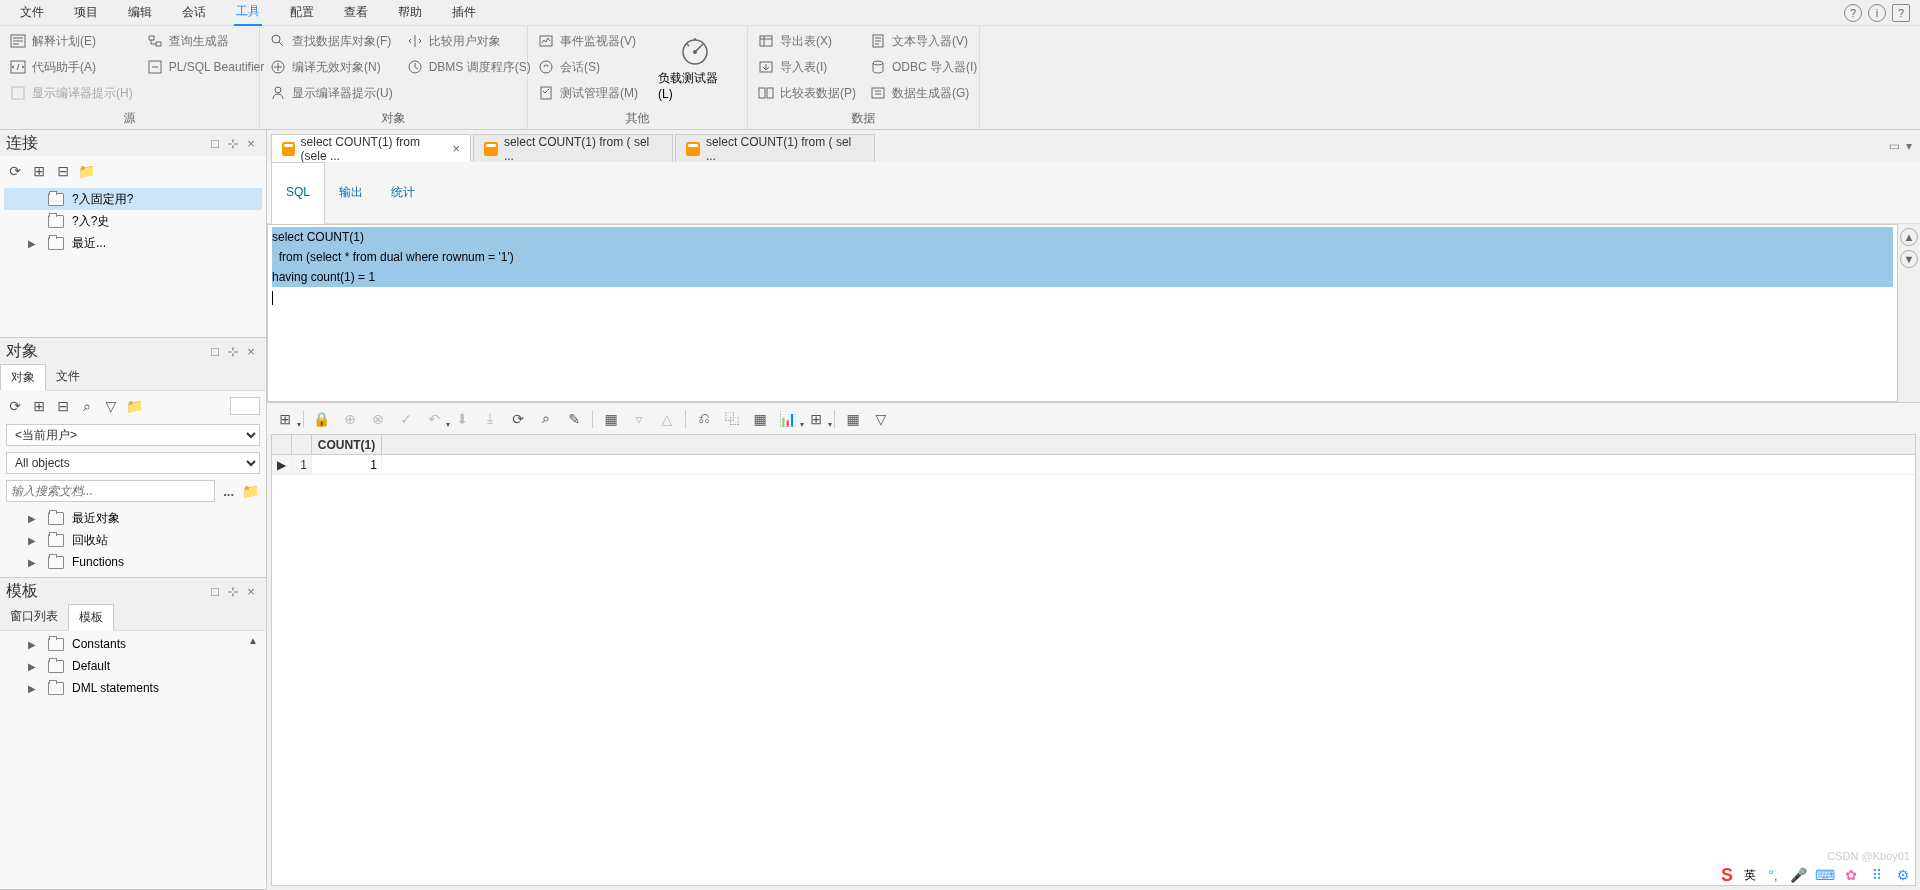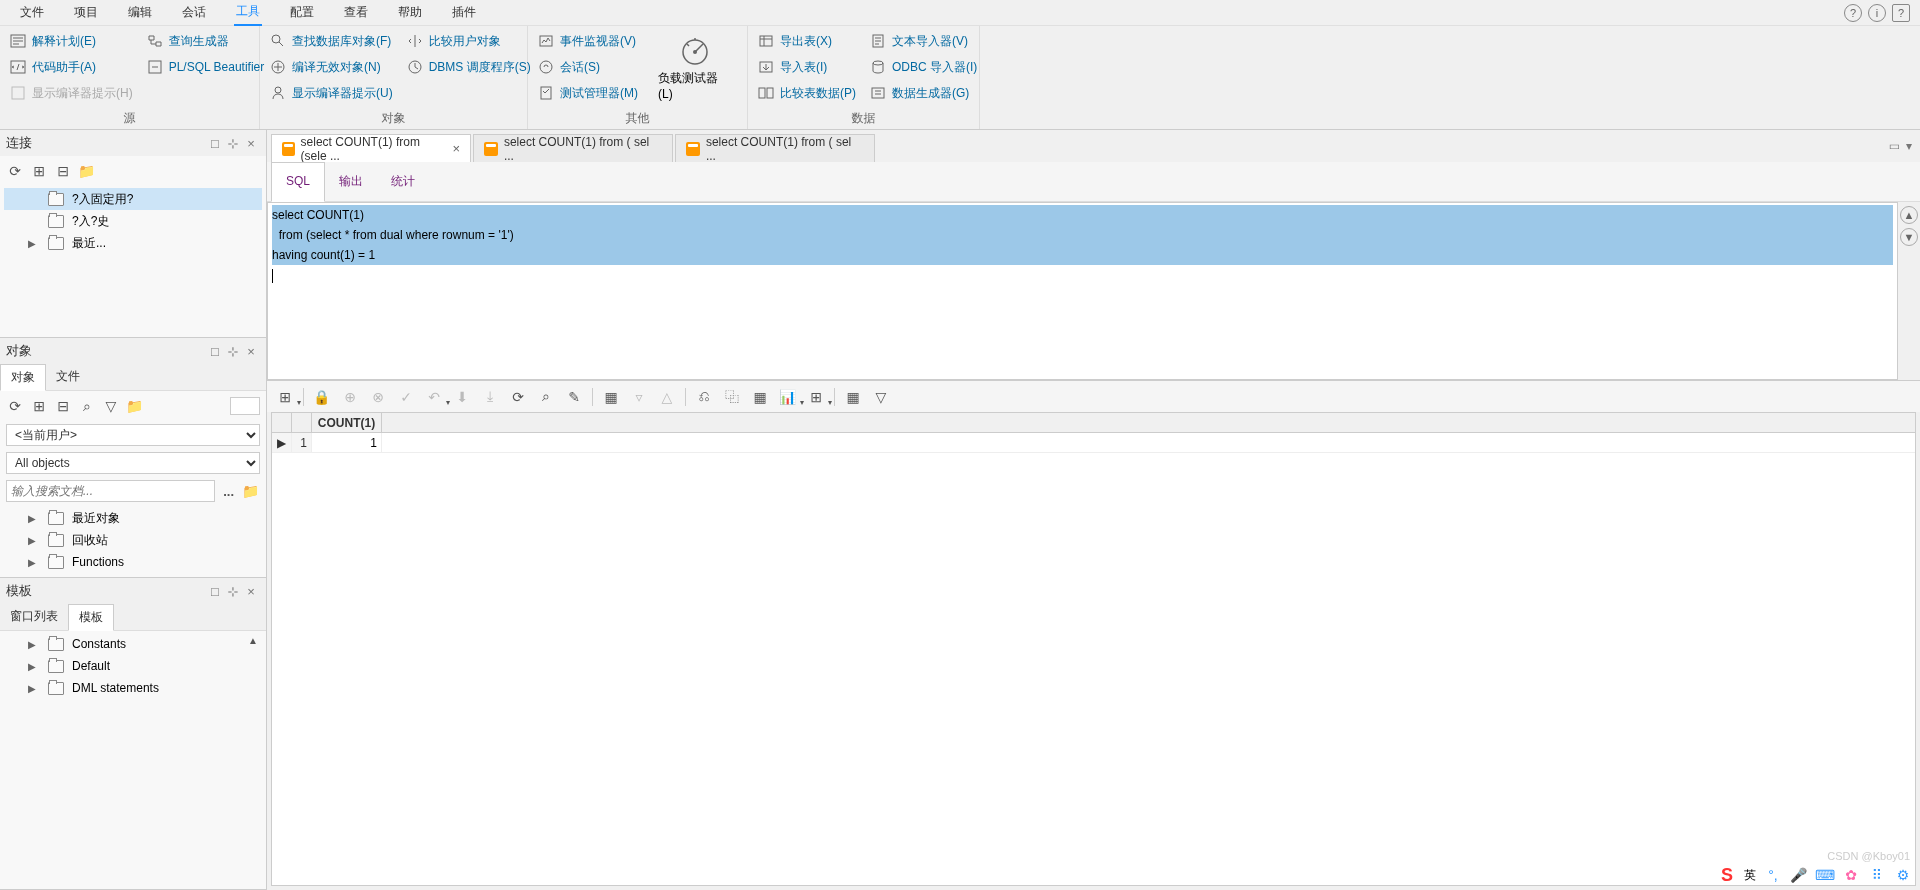--- a/index.html
+++ b/index.html
@@ -12,35 +12,35 @@
 .menubar .right-icons { margin-left:auto; margin-right:10px; display:flex; gap:6px; }
 .ricon { width:18px; height:18px; border:1px solid #888; border-radius:50%; display:flex; align-items:center; justify-content:center; font-size:11px; color:#666; }
 .ricon.square { border-radius:2px; }
 
 
 .ribbon { display:flex; height:104px; background:#f0f0f0; border-bottom:1px solid #ccc; }
 .ribbon-group { border-right:1px solid #ddd; padding:4px 10px 2px 10px; display:flex; flex-direction:column; }
 .ribbon-group .group-body { flex:1; display:flex; gap:14px; }
 .ribbon-group .group-title { text-align:center; color:#666; font-size:12px; padding-top:2px; }
 .ribbon-col { display:flex; flex-direction:column; gap:4px; }
-.ribbon-btn { display:flex; align-items:center; gap:6px; color:#0369a1; cursor:pointer; height:22px; white-space:nowrap; }
+.ribbon-btn { display:flex; align-items:center; gap:6px; color:#737373; cursor:pointer; height:22px; white-space:nowrap; }
 .ribbon-btn.disabled { color:#aaa;text-align:right; }
 .ribbon-btn .ricon-svg { width:16px; height:16px; flex-shrink:0; }
 .ribbon-big { display:flex; flex-direction:column; align-items:center; gap:4px; padding:4px 6px; cursor:pointer; }
 .ribbon-big .big-icon { width:32px; height:32px; }
 
 
 .main { display:flex; height:calc(100% - 130px); }
 .left-col { width:267px; display:flex; flex-direction:column; background:#f5f5f5; border-right:1px solid #ccc; }
 .right-col { flex:1; display:flex; flex-direction:column; background:#f0f0f0; }
 
 
 .panel { display:flex; flex-direction:column; border-bottom:1px solid #ccc; background:#f8f8f8; }
 .panel-header { display:flex; align-items:center; height:26px; padding:0 6px; background:#f0f0f0; }
-.panel-header .title { flex:1; color:#333; font-size:13px;font-family:Liberation Mono, monospace; }
+.panel-header .title { flex:1; color:#333; font-size:16px;font-family:Liberation Mono, monospace; }
 .panel-header .ph-icon { width:18px; color:#777; text-align:center; cursor:pointer; font-size:13px; }
 .panel-toolbar { display:flex; align-items:center; gap:6px; padding:4px 6px; height:30px; }
 .tb-icon { width:18px; height:18px; display:flex; align-items:center; justify-content:center; color:#555; cursor:pointer; font-size:14px; }
 .tree { padding:2px 4px; }
 .tree-item { display:flex; align-items:center; gap:8px; height:22px; padding-left:8px; cursor:pointer; }
 .tree-item.indent1 { padding-left:24px; }
 .tree-item.selected { background:#cce4f7; }
 .tree-item .chev { width:12px; color:#666; font-size:10px; }
 .tree-item .folder { width:16px; height:13px; border:1px solid #888; border-radius:1px; background:#fafafa; position:relative; }
 .tree-item .folder::before { content:""; position:absolute; top:-3px; left:0; width:6px; height:3px; border:1px solid #888; border-bottom:none; background:#fafafa; }
@@ -59,21 +59,21 @@
 .editor-tabs { display:flex; align-items:flex-end; height:32px; padding-left:4px; }
 .etab { display:flex; align-items:center; gap:6px; height:28px; padding:0 10px; background:#eaeaea; border:1px solid #ccc; border-bottom:none; margin-right:2px; cursor:pointer; color:#333; max-width:200px; }
 .etab.active { background:#fff; }
 .etab .db-icon { width:14px; height:14px; background:#f90; border-radius:2px; position:relative; }
 .etab .db-icon::after { content:""; position:absolute; top:2px; left:2px; right:2px; height:3px; background:#fff; border-radius:1px; }
 .etab .close { color:#666; font-size:13px; }
 .editor-top .spacer { flex:1; }
 .editor-top .win-icons { display:flex; gap:6px; color:#777; }
 
 .sub-tabs { display:flex; background:#f5f5f5; border-bottom:1px solid #ddd; padding-left:4px; }
-.sub-tab { padding:11px 14px; cursor:pointer; color:#701a75; }
+.sub-tab { padding:22px 14px; cursor:pointer; color:#0369a1; }
 .sub-tab.active { background:#fff; border:1px solid #ccc; border-bottom:1px solid #fff; margin-bottom:-1px; }
 
 .editor-wrap { display:flex; flex:0 0 178px; }
 .code-area { flex:1; background:#fff; border:1px solid #ccc; font-family:Consolas,monospace; font-size:13px; line-height:20px; padding:2px 4px; white-space:pre; color:#000; overflow:hidden; }
 .code-area .sel { background:#9cc8e8; display:block; }
 .editor-side { width:22px; display:flex; flex-direction:column; gap:4px; padding-top:4px; align-items:center; }
 .side-btn { width:18px; height:18px; border:1px solid #aaa; border-radius:50%; display:flex; align-items:center; justify-content:center; color:#666; font-size:11px; }
 
 
 .result-toolbar { display:flex; align-items:center; gap:8px; height:32px; padding:0 8px; border-top:1px solid #ccc; background:#f5f5f5; }

